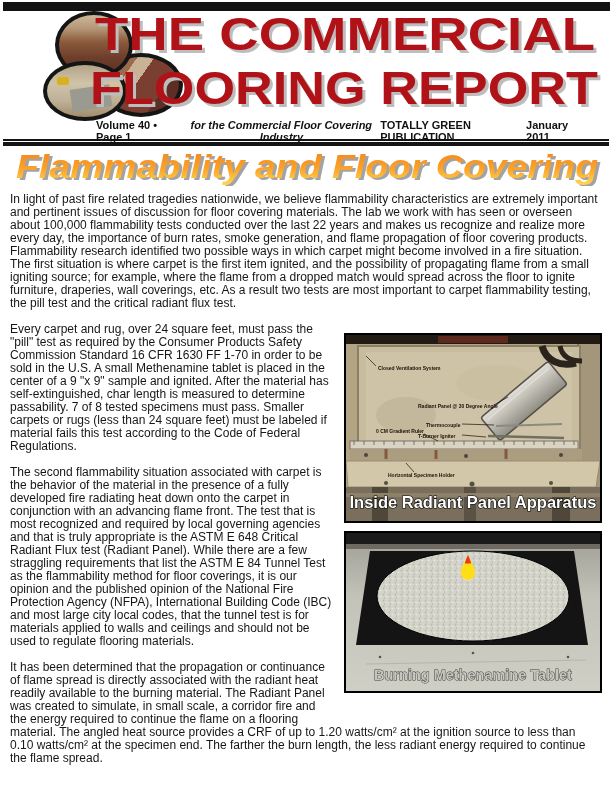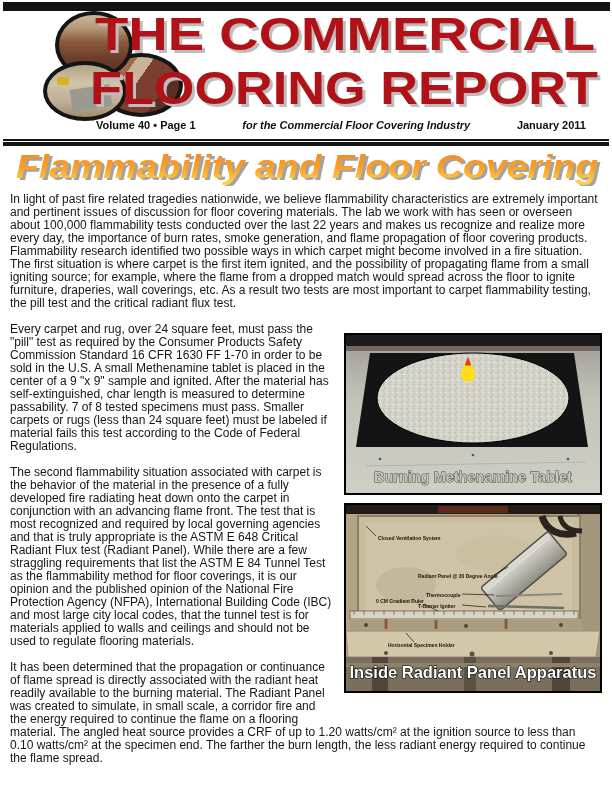--- a/index.html
+++ b/index.html
@@ -62,20 +62,21 @@
       <text x="7" y="40" textLength="500" lengthAdjust="spacingAndGlyphs" fill="#B01217">THE COMMERCIAL</text>
       <text x="5" y="97" textLength="508" lengthAdjust="spacingAndGlyphs" fill="#bdbdbd">FLOORING REPORT</text>
       <text x="2" y="94" textLength="508" lengthAdjust="spacingAndGlyphs" fill="#B01217">FLOORING REPORT</text>
     </g>
   </svg>
 </div>
 
 <div class="info-bar">
   <span>Volume 40 • Page 1</span>
   <span class="tagline">for the Commercial Floor Covering Industry</span>
+  <span>TOTALLY GREEN PUBLICATION</span>
   <span>January 2011</span>
 </div>
 <div class="rule-thin"></div>
 <div class="rule-thick"></div>
 
 <div class="headline-wrap">
   <svg width="592" height="37" viewBox="0 0 592 37">
     <defs>
       <linearGradient id="hlgrad" x1="0" y1="0" x2="0" y2="1">
         <stop offset="0" stop-color="#F0821F"></stop>
@@ -87,53 +88,20 @@
       <text x="9" y="31" textLength="582" lengthAdjust="spacingAndGlyphs" fill="#a3a3a3">Flammability and Floor Covering</text>
       <text x="6" y="28.5" textLength="582" lengthAdjust="spacingAndGlyphs" fill="url(#hlgrad)">Flammability and Floor Covering</text>
     </g>
   </svg>
 </div>
 
 <div class="page-body">
   <p>In light of past fire related tragedies nationwide, we believe flammability characteristics are extremely important and pertinent issues of discussion for floor covering materials.  The lab we work with has seen or overseen about 100,000 flammability tests conducted over the last 22 years and makes us recognize and realize more every day, the importance of burn rates, smoke generation, and flame propagation of floor covering products.  Flammability research identified two possible ways in which carpet might become involved in a fire situation. The first situation is where carpet is the first item ignited, and the possibility of propagating flame from a small igniting source; for example, where the flame from a dropped match would spread across the floor to ignite furniture, draperies, wall coverings, etc.  As a result two tests are most important to carpet flammability testing, the pill test and the critical radiant flux test.</p>
 
   <div class="photo-col">
-
-    <div class="figure">
-      <svg width="254" height="158" viewBox="0 0 254 158">
-        <defs>
-          <linearGradient id="metal1" x1="0" y1="0" x2="0" y2="1">
-            <stop offset="0" stop-color="#9d9d95"></stop>
-            <stop offset="0.4" stop-color="#c2c2b8"></stop>
-            <stop offset="1" stop-color="#cfcfc5"></stop>
-          </linearGradient>
-          <pattern id="speck" width="6" height="6" patternUnits="userSpaceOnUse">
-            <rect width="6" height="6" fill="#d4d4ca"></rect>
-            <circle cx="1.5" cy="1.5" r="0.9" fill="#b9b9ad"></circle>
-            <circle cx="4.5" cy="3.5" r="0.8" fill="#ebebe2"></circle>
-            <circle cx="2.5" cy="5" r="0.6" fill="#a6a69a"></circle>
-          </pattern>
-        </defs>
-        <rect x="0" y="0" width="254" height="158" fill="url(#metal1)"></rect>
-        <rect x="0" y="0" width="254" height="11" fill="#1b1b1b"></rect>
-        <rect x="0" y="11" width="254" height="5" fill="#6e6a62"></rect>
-        <polygon points="24,18 228,18 242,112 10,112" fill="#141414"></polygon>
-        <ellipse cx="127" cy="63" rx="96" ry="45" fill="url(#speck)" stroke="#000" stroke-width="1"></ellipse>
-        <g>
-          <ellipse cx="122" cy="45" rx="4" ry="2.5" fill="#efefe8"></ellipse>
-          <path d="M122,22 C119,29 115,34 115,40 A7 7 0 0 0 129,40 C129,34 125,29 122,22 Z" fill="#FFDD17"></path>
-          <path d="M122,22 C120.5,25.5 119,28.5 119,30.5 L125,30.5 C125,28.5 123.5,25.5 122,22 Z" fill="#E8391B"></path>
-        </g>
-        <circle cx="34" cy="124" r="1.3" fill="#555"></circle>
-        <circle cx="127" cy="120" r="1.3" fill="#555"></circle>
-        <circle cx="222" cy="124" r="1.3" fill="#555"></circle>
-        <line x1="20" y1="131" x2="240" y2="127" stroke="#b5b5aa" stroke-width="1"></line>
-        <text class="cap1" x="127" y="147" text-anchor="middle">Burning Methenamine Tablet</text>
-      </svg>
-    </div>
 
     <div class="figure">
       <svg width="254" height="186" viewBox="0 0 254 186">
         <defs>
           <linearGradient id="panelg" x1="0" y1="0" x2="0" y2="1">
             <stop offset="0" stop-color="#e2e0d8"></stop>
             <stop offset="1" stop-color="#8f8c82"></stop>
           </linearGradient>
         </defs>
         <rect x="0" y="0" width="254" height="186" fill="#b3a483"></rect>
@@ -177,18 +145,51 @@
         <text class="plabel" x="80" y="92">Thermocouple</text>
         <path class="parrow" d="M116,100 L140,102"></path>
         <text class="plabel" x="72" y="103">T-Burner Igniter</text>
         <path class="parrow" d="M78,99 L92,106"></path>
         <text class="plabel" x="30" y="98">0 CM Gradient Ruler</text>
         <path class="parrow" d="M68,137 L60,128"></path>
         <text class="plabel" x="42" y="142">Horizontal Specimen Holder</text>
         <text class="cap2" x="127" y="173" text-anchor="middle">Inside Radiant Panel Apparatus</text>
       </svg>
     </div>
+
+    <div class="figure">
+      <svg width="254" height="158" viewBox="0 0 254 158">
+        <defs>
+          <linearGradient id="metal1" x1="0" y1="0" x2="0" y2="1">
+            <stop offset="0" stop-color="#9d9d95"></stop>
+            <stop offset="0.4" stop-color="#c2c2b8"></stop>
+            <stop offset="1" stop-color="#cfcfc5"></stop>
+          </linearGradient>
+          <pattern id="speck" width="6" height="6" patternUnits="userSpaceOnUse">
+            <rect width="6" height="6" fill="#d4d4ca"></rect>
+            <circle cx="1.5" cy="1.5" r="0.9" fill="#b9b9ad"></circle>
+            <circle cx="4.5" cy="3.5" r="0.8" fill="#ebebe2"></circle>
+            <circle cx="2.5" cy="5" r="0.6" fill="#a6a69a"></circle>
+          </pattern>
+        </defs>
+        <rect x="0" y="0" width="254" height="158" fill="url(#metal1)"></rect>
+        <rect x="0" y="0" width="254" height="11" fill="#1b1b1b"></rect>
+        <rect x="0" y="11" width="254" height="5" fill="#6e6a62"></rect>
+        <polygon points="24,18 228,18 242,112 10,112" fill="#141414"></polygon>
+        <ellipse cx="127" cy="63" rx="96" ry="45" fill="url(#speck)" stroke="#000" stroke-width="1"></ellipse>
+        <g>
+          <ellipse cx="122" cy="45" rx="4" ry="2.5" fill="#efefe8"></ellipse>
+          <path d="M122,22 C119,29 115,34 115,40 A7 7 0 0 0 129,40 C129,34 125,29 122,22 Z" fill="#FFDD17"></path>
+          <path d="M122,22 C120.5,25.5 119,28.5 119,30.5 L125,30.5 C125,28.5 123.5,25.5 122,22 Z" fill="#E8391B"></path>
+        </g>
+        <circle cx="34" cy="124" r="1.3" fill="#555"></circle>
+        <circle cx="127" cy="120" r="1.3" fill="#555"></circle>
+        <circle cx="222" cy="124" r="1.3" fill="#555"></circle>
+        <line x1="20" y1="131" x2="240" y2="127" stroke="#b5b5aa" stroke-width="1"></line>
+        <text class="cap1" x="127" y="147" text-anchor="middle">Burning Methenamine Tablet</text>
+      </svg>
+    </div>
   </div>
 
   <p>Every carpet and rug, over 24 square feet, must pass the "pill" test as required by the Consumer Products Safety Commission Standard 16 CFR 1630 FF 1-70 in order to be sold in the U.S.  A small Methenamine tablet is placed in the center of a 9 "x 9" sample and ignited.  After the material has self-extinguished, char length is measured to determine passability.  7 of 8 tested specimens must pass.  Smaller carpets or rugs (less than 24 square feet) must be labeled if material fails this test according to the Code of Federal Regulations.</p>
   <p>The second flammability situation associated with carpet is the behavior of the material in the presence of a fully developed fire radiating heat down onto the carpet in conjunction with an advancing flame front.  The test that is most recognized and required by local governing agencies and that is truly appropriate is the ASTM E 648 Critical Radiant Flux test (Radiant Panel).  While there are a few straggling requirements that list the ASTM E 84 Tunnel Test as the flammability method for floor coverings, it is our opinion and the published opinion of the National Fire Protection Agency (NFPA), International Building Code (IBC) and most large city local codes, that the tunnel test is for materials applied to walls and ceilings and should not be used to regulate flooring materials.</p>
   <p>It has been determined that the propagation or continuance of flame spread is directly associated with the radiant heat readily available to the burning material.  The Radiant Panel was created to simulate, in small scale, a corridor fire and the energy required to continue the flame on a flooring material.  The angled heat source provides a CRF of up to 1.20 watts/cm² at the ignition source to less than 0.10 watts/cm² at the specimen end.  The farther the burn length, the less radiant energy required to continue the flame spread.</p>
 </div>
 
 </body></html>

